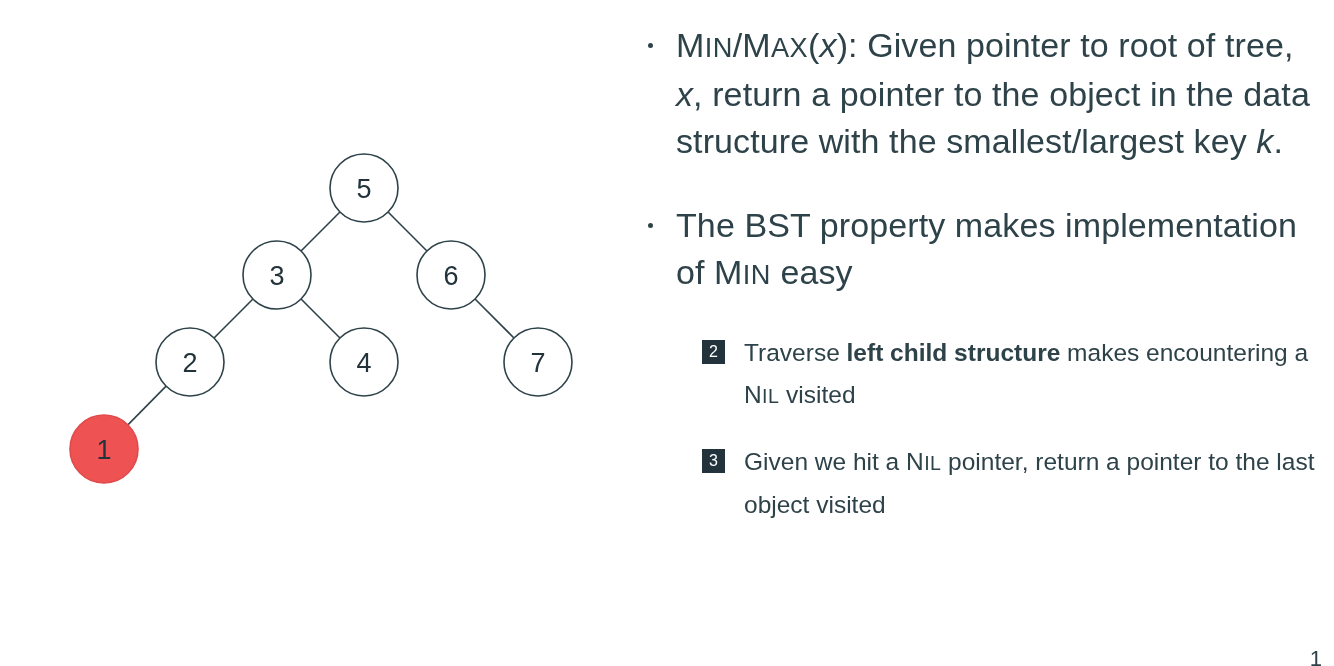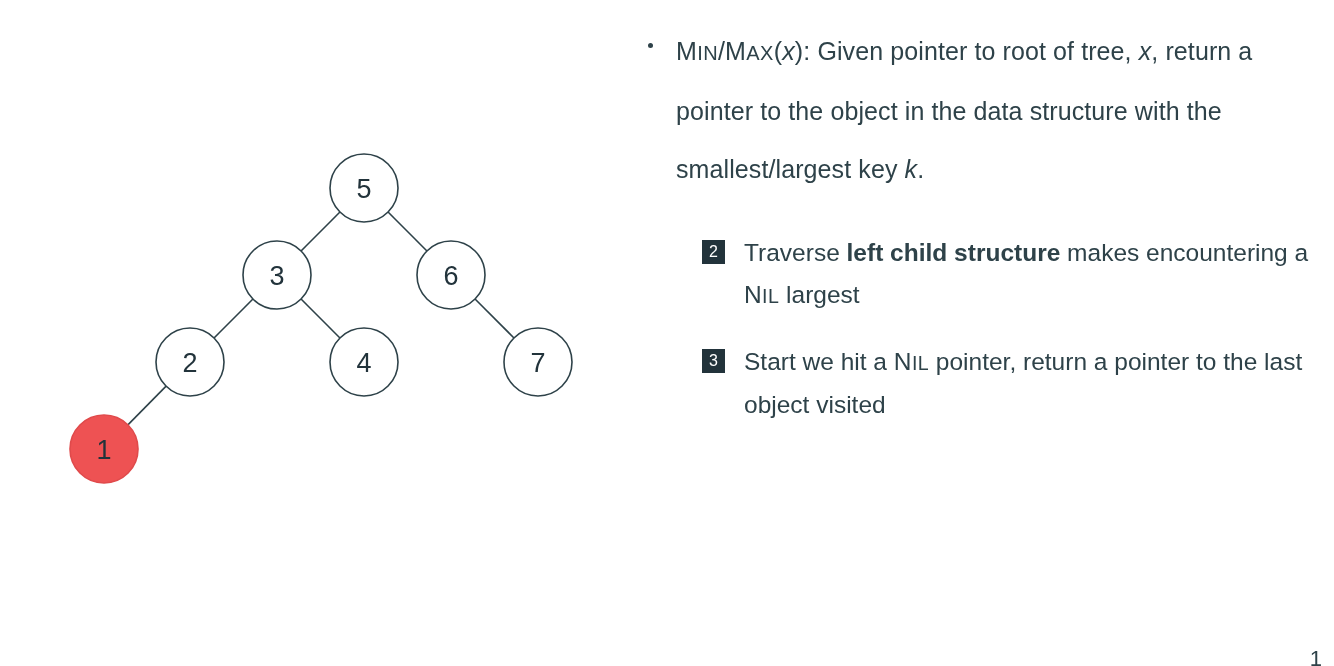--- a/index.html
+++ b/index.html
@@ -59,22 +59,22 @@
   #content {
     position: absolute;
     left: 640px;
     top: 22px;
     width: 680px;
   }
 
   .bullet-item {
     position: relative;
     padding-left: 36px;
-    font-size: 25px;
-    line-height: 58px;
+    font-size: 34px;
+    line-height: 47px;
     color: #2e4249;
     letter-spacing: 0.1px;
   }
   .bullet-item + .bullet-item { margin-top: 37px; }
 
   .bullet-dot {
     position: absolute;
     left: 8px;
     top: 21px;
     width: 5px;
@@ -173,25 +173,26 @@
             <text x="104" y="450" class="node-label on-highlight">1</text>
           </g>
         </g>
     </svg>
   </div>
 
   <div id="content">
 
     <div id="bullet-list">
         <div class="bullet-item"><span class="bullet-dot"></span><span><span class="sc"><span class="cap">M</span><span class="sm">IN</span></span><span>/</span><span class="sc"><span class="cap">M</span><span class="sm">AX</span></span><span>(</span><span class="it">x</span><span>): Given pointer to root of tree, </span><span class="it">x</span><span>, return a pointer to the object in the data structure with the smallest/largest key </span><span class="it">k</span><span>.</span></span></div>
+        <div class="bullet-item"><span class="bullet-dot"></span><span><span>The BST property makes implementation of </span><span class="sc"><span class="cap">M</span><span class="sm">IN</span></span><span> easy</span></span></div>
       </div>
 
     <div id="enum-list">
         <div class="enum-item"><span class="enum-badge" style="background: rgb(34, 51, 59);">1</span></div>
-        <div class="enum-item"><span class="enum-badge" style="background: rgb(34, 51, 59);">2</span><span><span>Traverse </span><span class="bold">left child structure</span><span> makes encountering a </span><span class="sc"><span class="cap">N</span><span class="sm">IL</span></span><span> largest</span></span></div>
-        <div class="enum-item"><span class="enum-badge" style="background: rgb(34, 51, 59);">3</span><span><span>Start we hit a </span><span class="sc"><span class="cap">N</span><span class="sm">IL</span></span><span> pointer, return a pointer to the last object visited</span></span></div>
+        <div class="enum-item"><span class="enum-badge" style="background: rgb(34, 51, 59);">2</span><span><span>Traverse </span><span class="bold">left child structure</span><span> makes encountering a </span><span class="sc"><span class="cap">N</span><span class="sm">IL</span></span><span> visited</span></span></div>
+        <div class="enum-item"><span class="enum-badge" style="background: rgb(34, 51, 59);">3</span><span><span>Given we hit a </span><span class="sc"><span class="cap">N</span><span class="sm">IL</span></span><span> pointer, return a pointer to the last object visited</span></span></div>
       </div>
 
   </div>
 
   <div id="page-number">1</div>
 
 </div>
 
 </body></html>

